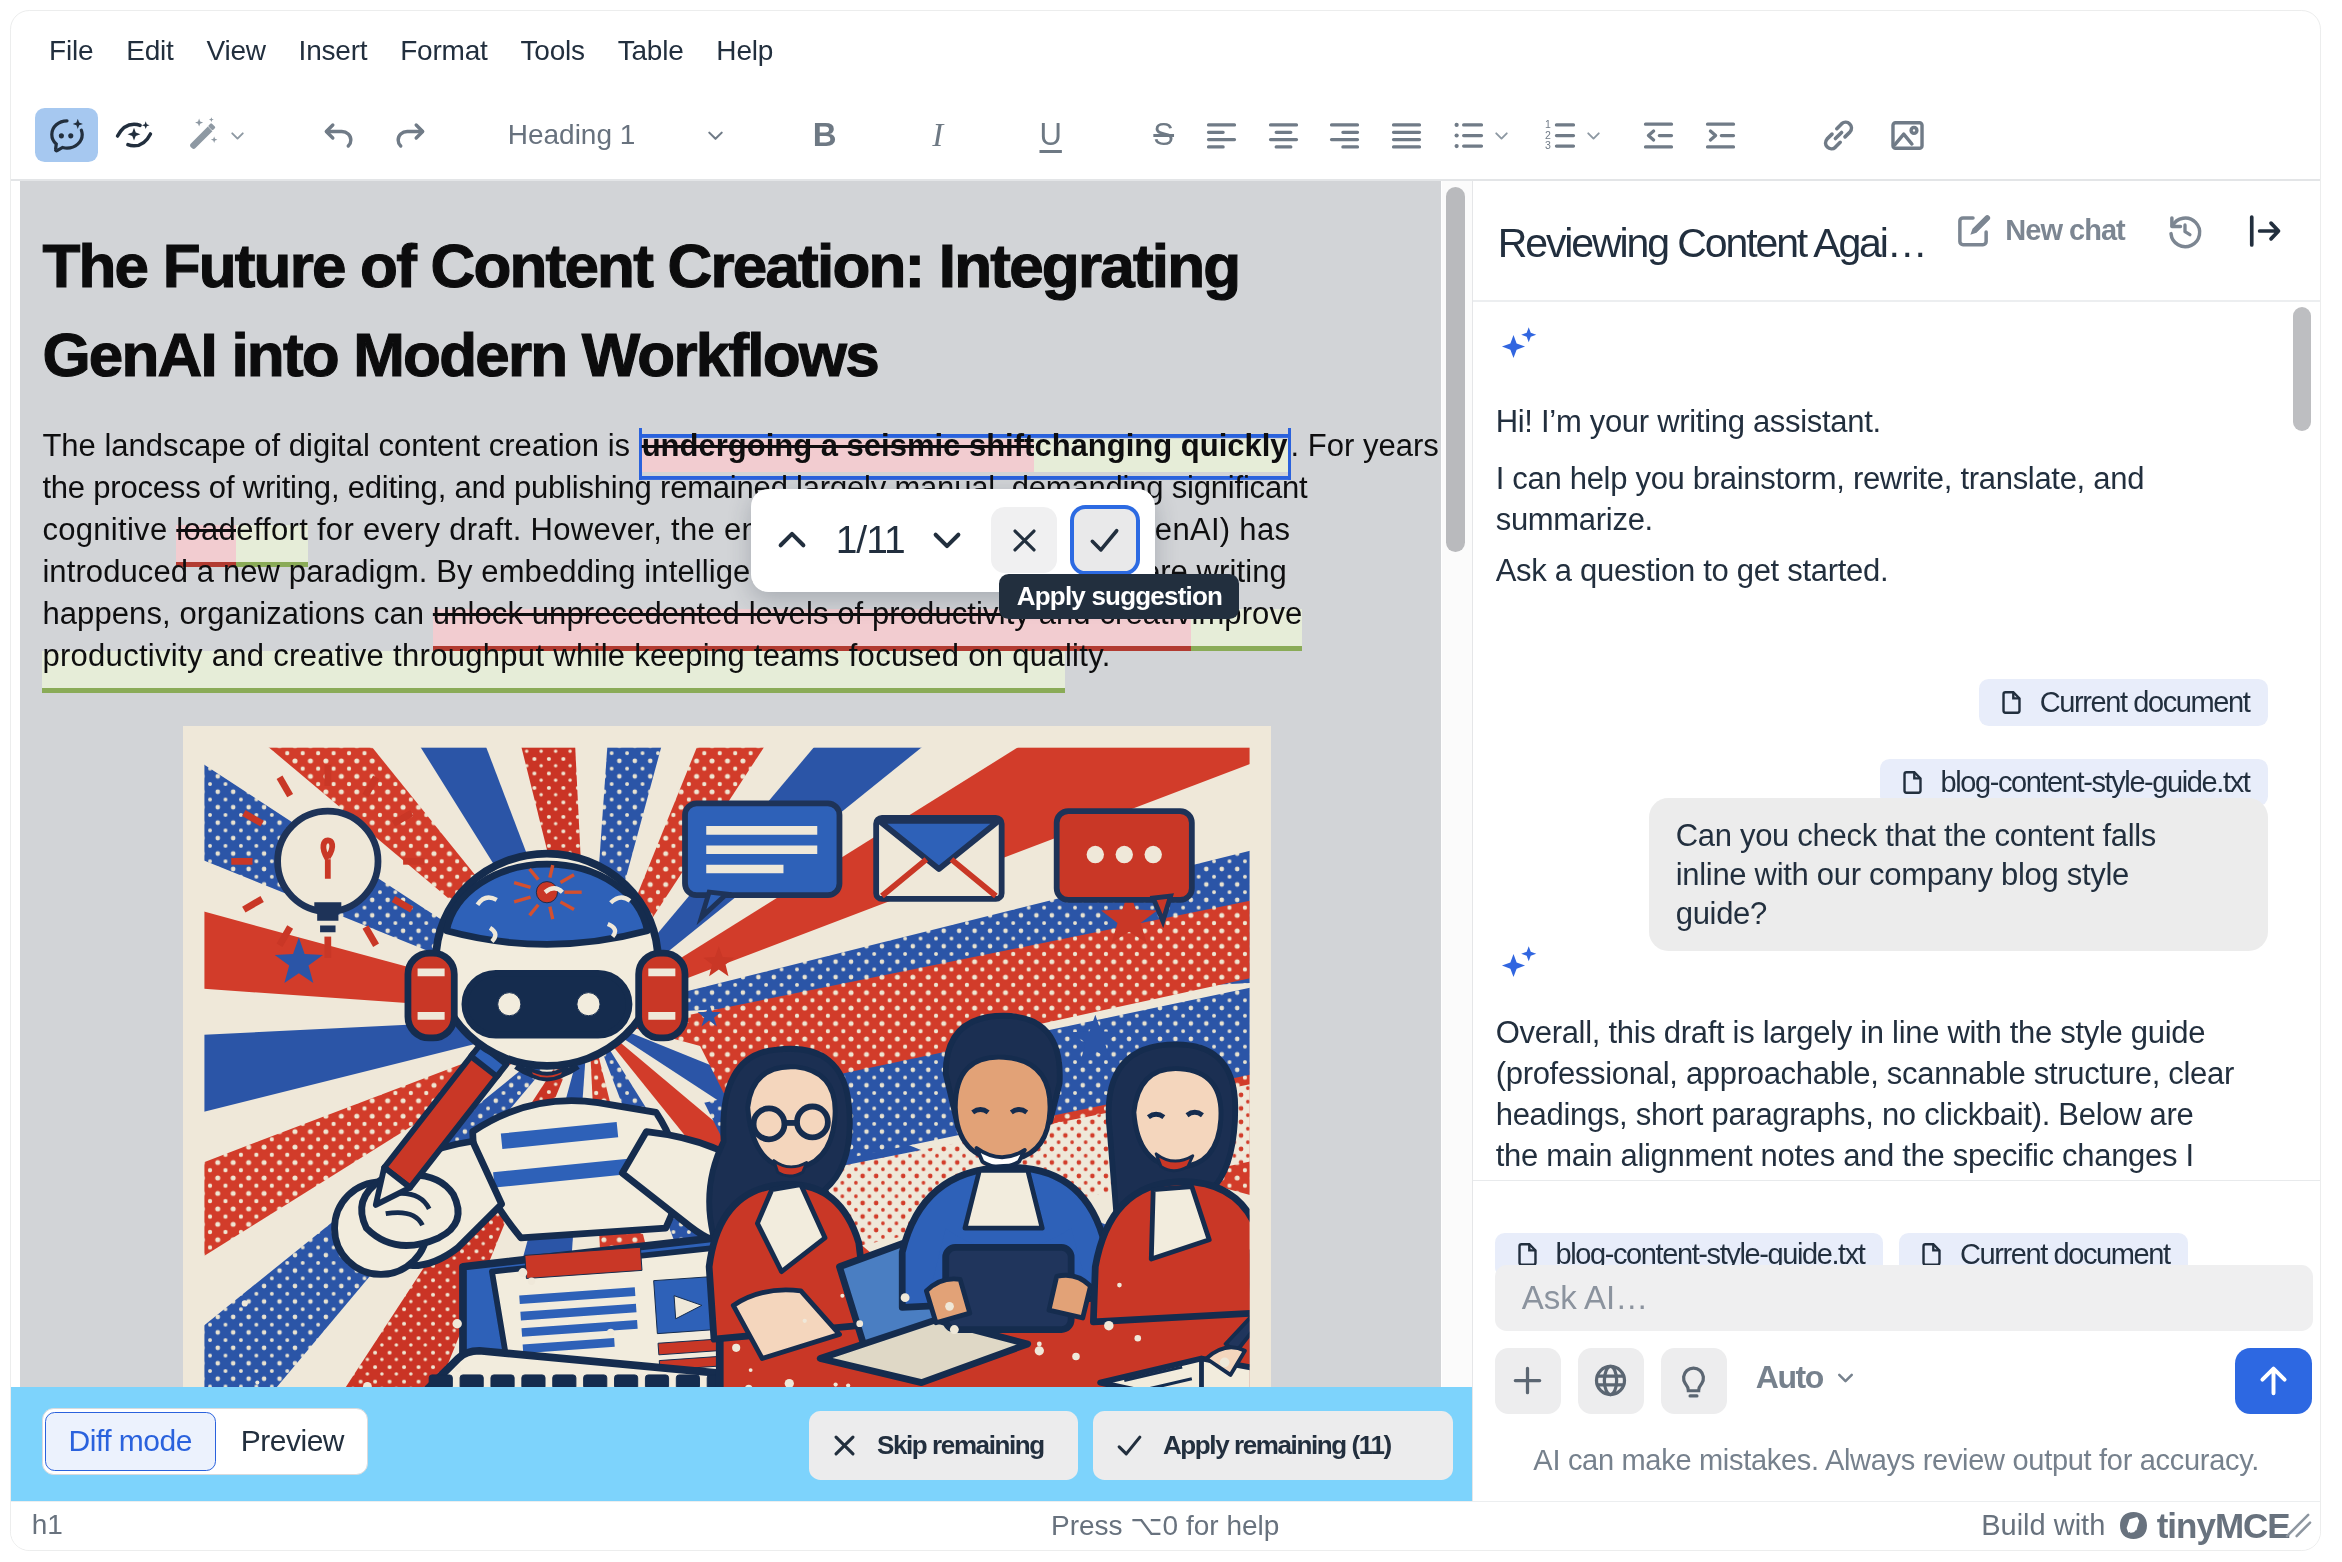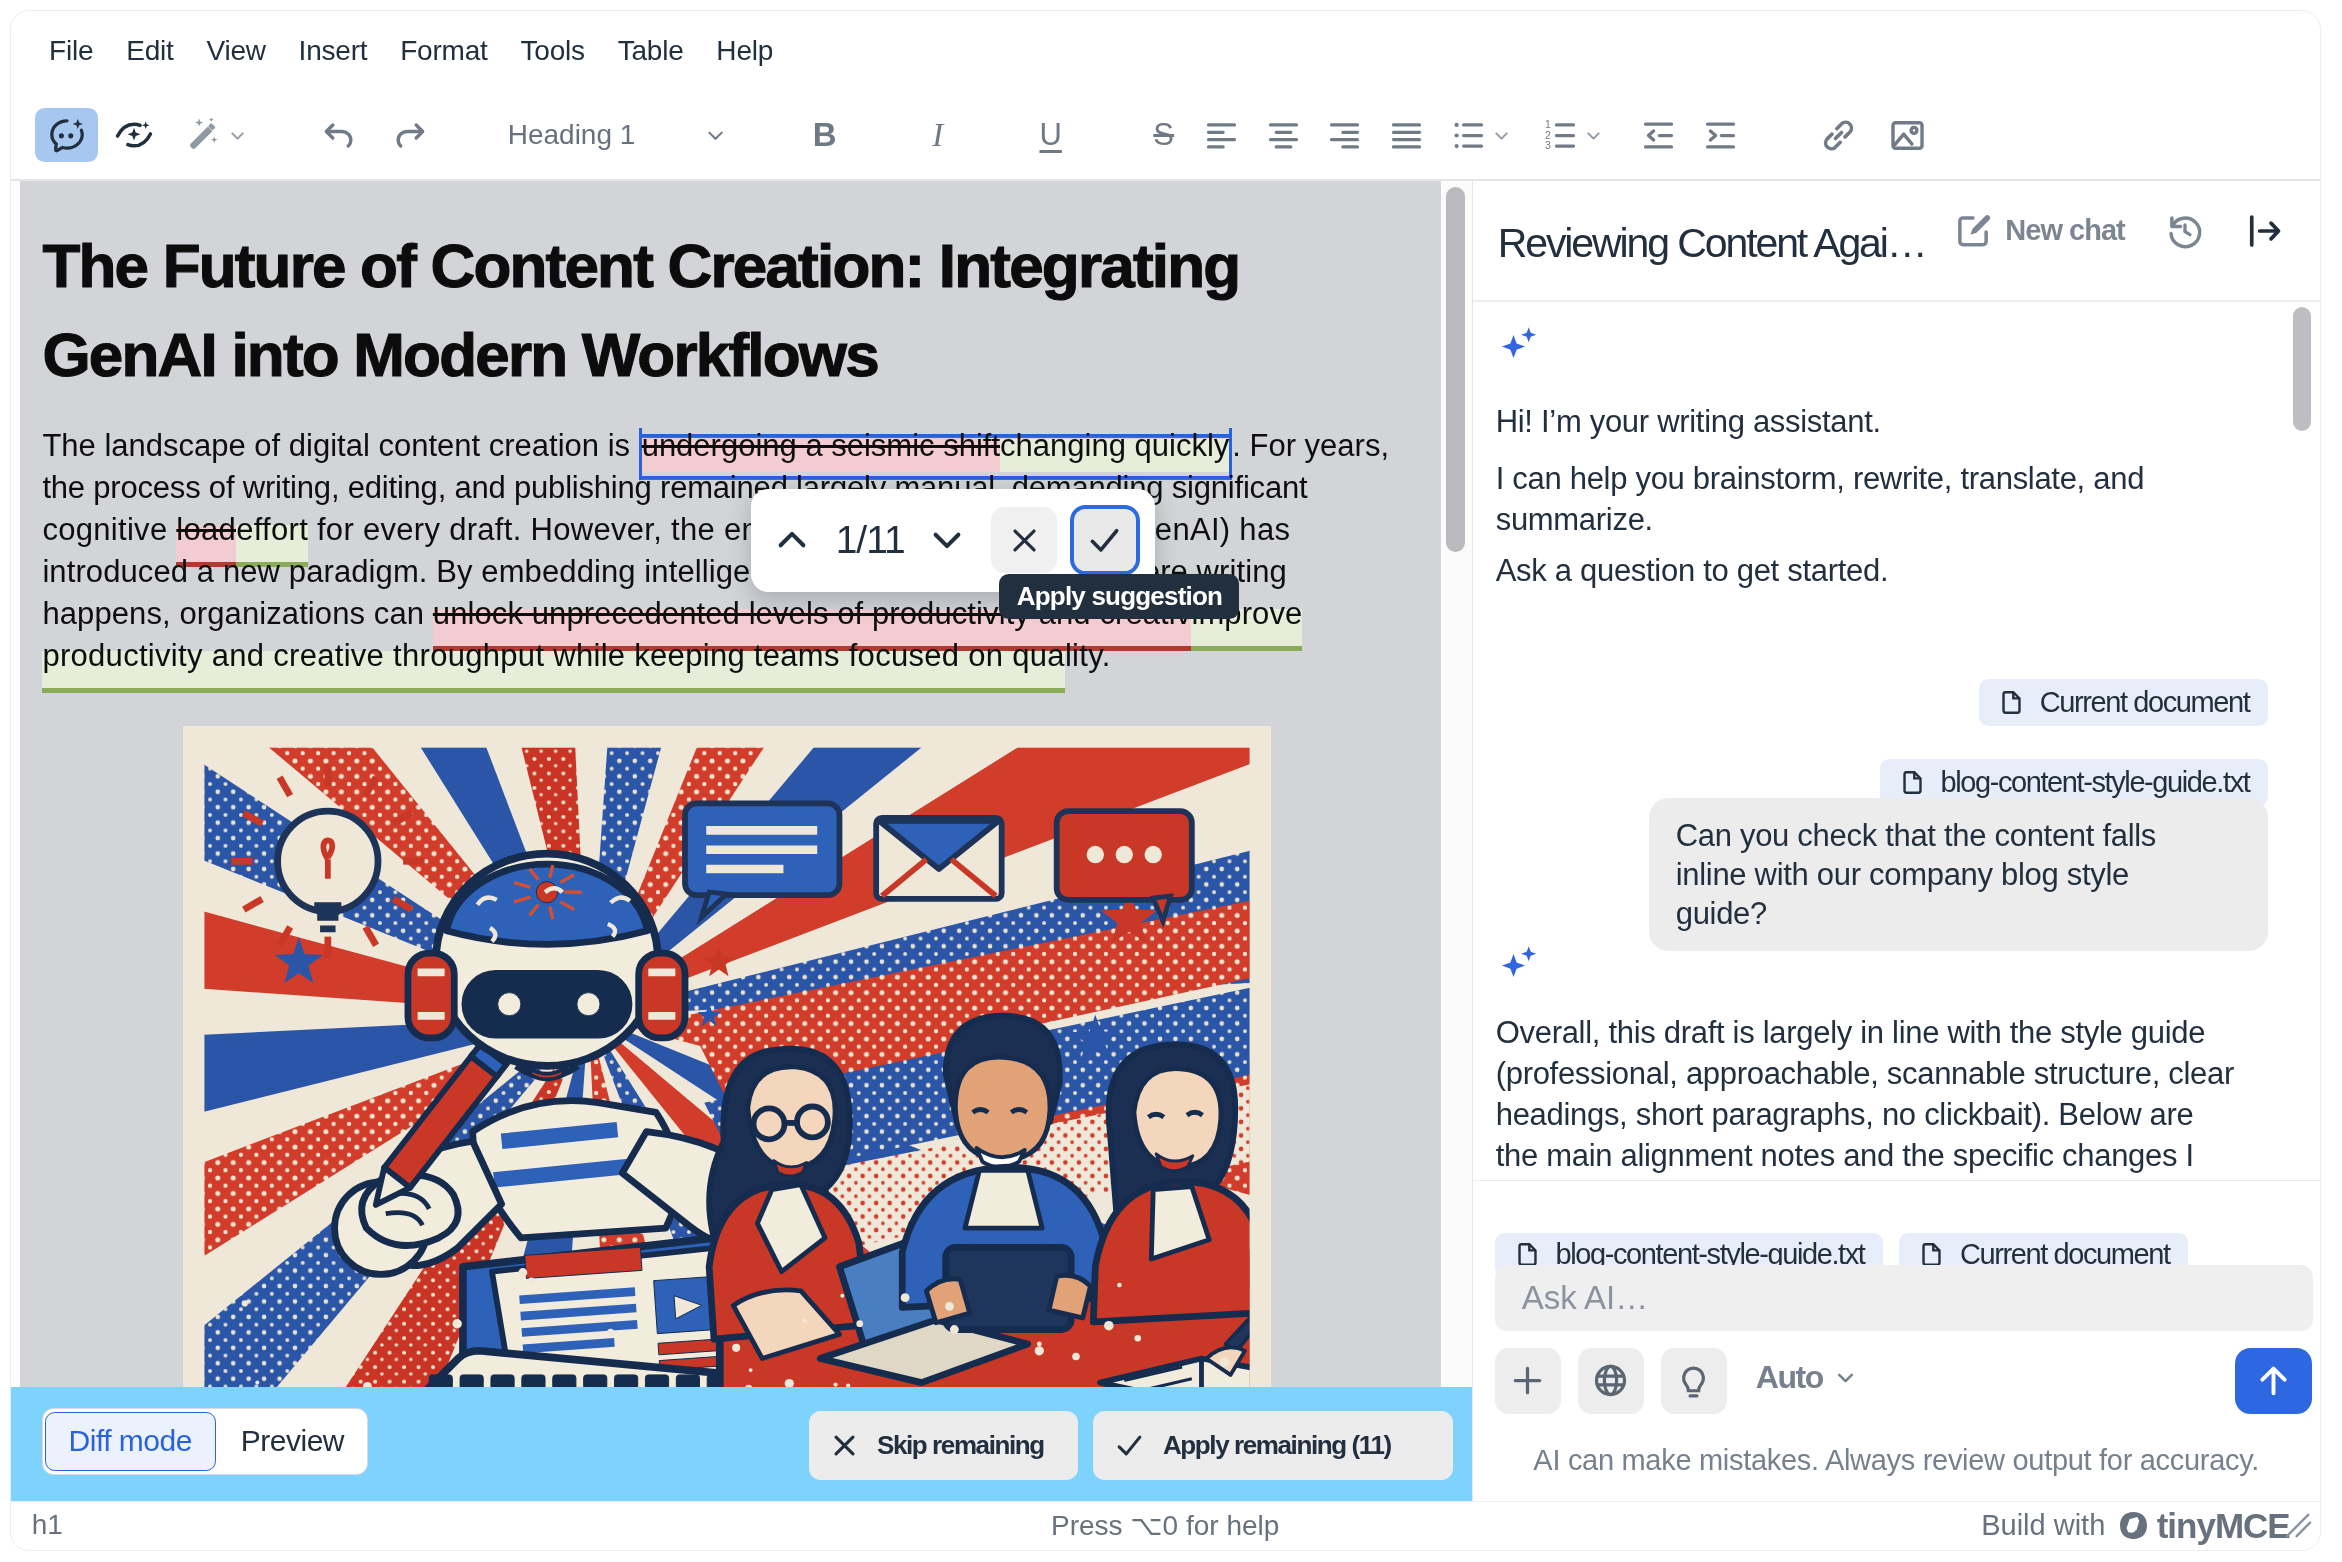--- a/index.html
+++ b/index.html
@@ -25,21 +25,21 @@
   .doc { position:absolute; left:22px; top:0; width:1371px; }
   .doc h1 { font-size:62px; line-height:89px; font-weight:bold; color:#0c0c0d; letter-spacing:-1.8px; margin-top:40px; -webkit-text-stroke:1.1px #0c0c0d; }
   .doc .para { font-size:31px; line-height:42px; color:#0e0e0f; margin-top:26px; }
   .doc .para .ln { white-space:nowrap; height:42px; }
   .ls2 { letter-spacing:-0.2px; } .ls3 { letter-spacing:0.3px; } .ls5 { letter-spacing:0.1px; } .ls6 { letter-spacing:0.3px; }
   .del, .ins { text-decoration:line-through; text-decoration-thickness:3.4px; padding-bottom:15.4px;
     background:linear-gradient(transparent 12.6px, #f2ccd0 12.6px); border-bottom:5.8px solid #b23b31; }
   .ins { text-decoration:none; background:linear-gradient(transparent 12.6px, #e6edd8 12.6px); border-bottom-color:#8aab57; }
   .pair { padding-bottom:17px; border-left:3.9px solid #2a62dd; border-right:3.9px solid #2a62dd;
     background-image:linear-gradient(#2a62dd,#2a62dd),linear-gradient(#2a62dd,#2a62dd);
-    background-size:100% 3.9px,100% 3.9px; background-position:0 6.8px,0 100%; background-repeat:no-repeat; }
+    background-size:100% 3.9px,100% 3.9px; background-position:0 6.8px,0 100%; background-repeat:no-repeat;font-weight:bold; }
   .pair .del, .pair .ins { padding-bottom:9.7px; border-bottom:none; background:linear-gradient(transparent 10.6px, #f2ccd0 10.6px); }
   .pair .ins { background:linear-gradient(transparent 10.6px, #e6edd8 10.6px); }
 
   .illus { position:absolute; left:163px; top:545px; width:1088px; height:734px; background:#efe9da; }
 
   
   .efoot { position:absolute; left:0; bottom:0; width:1461px; height:114px; background:#7dd3fc; z-index:6; }
   .seg { position:absolute; left:31px; top:21px; height:67px; background:#fff; border:1.9px solid #d9dadc; border-radius:11.6px; display:flex; align-items:center; }
   .seg .on { height:59px; margin:1.9px; border:1.9px solid #2a62dd; background:#ecf2fd; color:#2a62dd; border-radius:9.7px; display:flex; align-items:center; padding:0 23px; font-size:30px; letter-spacing:-0.5px; }
   .seg .off { color:#222f3e; font-size:30px; padding:0 23px; letter-spacing:-0.5px; }

